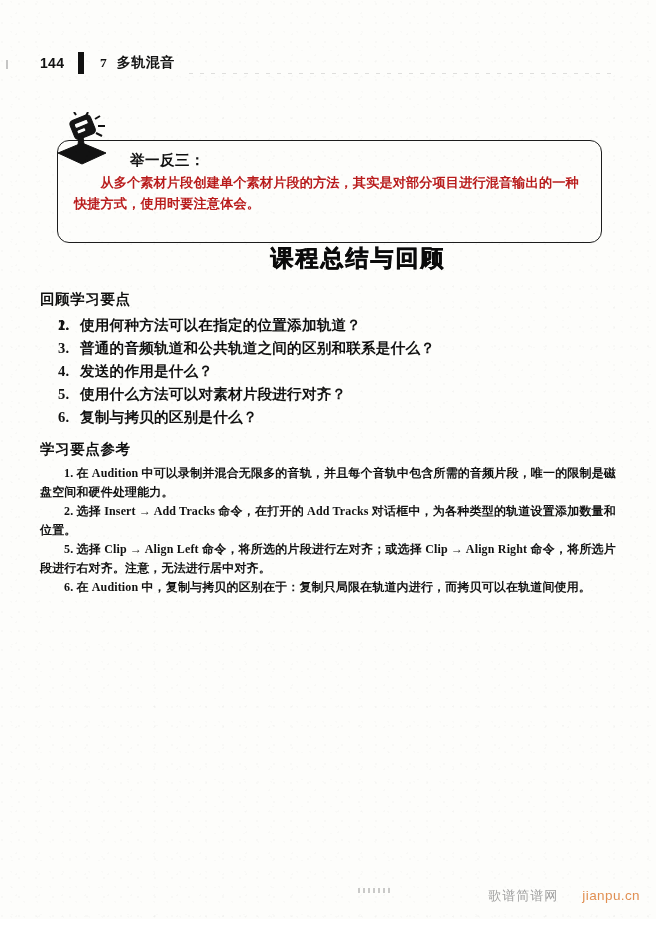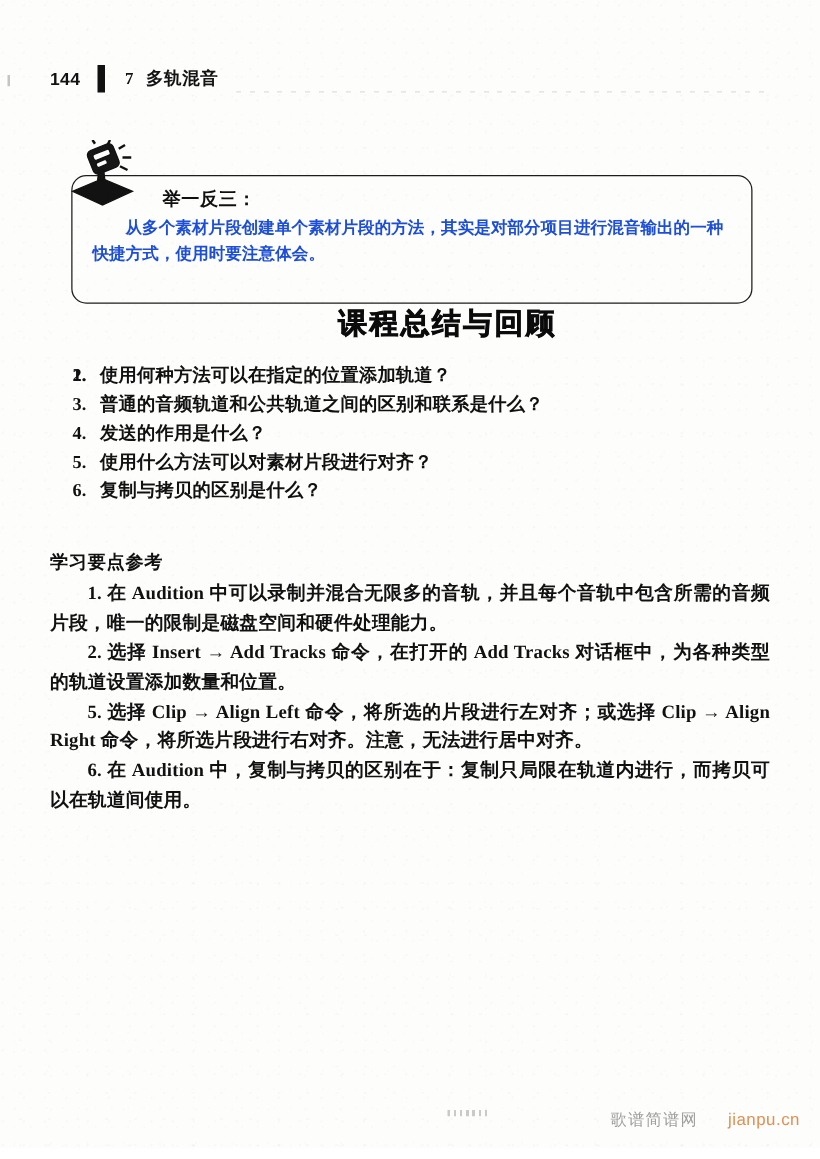--- a/index.html
+++ b/index.html
@@ -112,21 +112,21 @@
     font-size: 14.5px;
     color: #101010;
     margin: 0 0 3px 56px;
     letter-spacing: .5px;
     line-height: 1.15;
   }
   .tip-body {
     font-family: "DejaVu Sans", sans-serif;
     font-size: 13.2px;
     line-height: 1.62;
-    color: #1d4ed8;
+    color: #b91c1c;
     text-indent: 2em;
     margin: 0;
     letter-spacing: .1px;
     font-weight: 600;
   }
 
   
   .section-title {
     position: absolute;
     left: 0;
@@ -172,21 +172,21 @@
   }
   ol.qlist li .num {
     position: absolute;
     left: 18px;
     font-family: "Liberation Serif", serif;
     font-weight: 600;
   }
   
   .apara {
     font-family: "Liberation Serif", serif;
-    font-size: 15px;
+    font-size: 12px;
     line-height: 1.58;
     color: #111;
     margin: 0;
     text-indent: 2em;
     text-align: justify;
     font-weight: 600;
     letter-spacing: .15px;
   }
   .apara .num { font-family: "Liberation Serif", serif; }
 
@@ -270,20 +270,21 @@
   </div>
 
   <div class="tipbox">
     <div class="tip-title">举一反三：</div>
     <p class="tip-body">从多个素材片段创建单个素材片段的方法，其实是对部分项目进行混音输出的一种快捷方式，使用时要注意体会。</p>
   </div>
 
   <div class="section-title">课程总结与回顾</div>
 
   <div class="block" id="review-block">
+    <div class="block-heading">回顾学习要点</div>
     <ol class="qlist">
       <li>
         <span class="num">1.</span>
       </li>
       <li>
         <span class="num">2.</span>
         <span>使用何种方法可以在指定的位置添加轨道？</span>
       </li>
       <li>
         <span class="num">3.</span>

